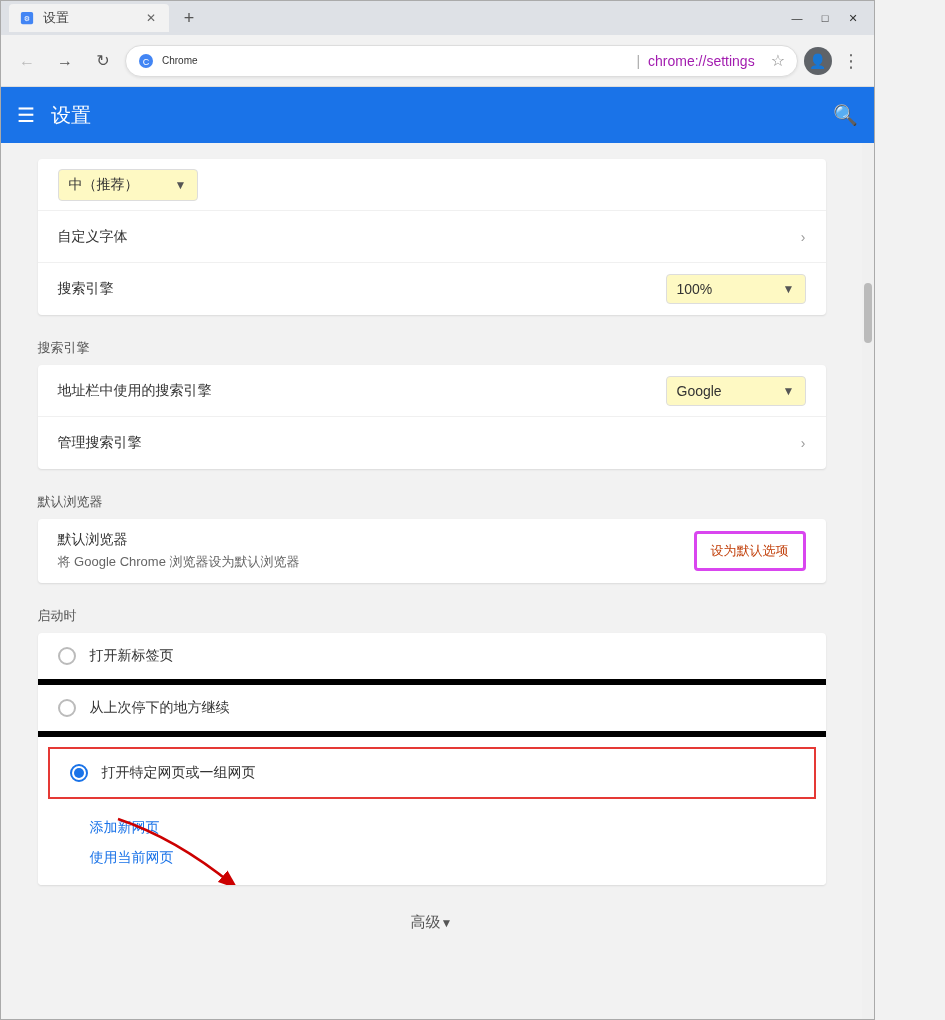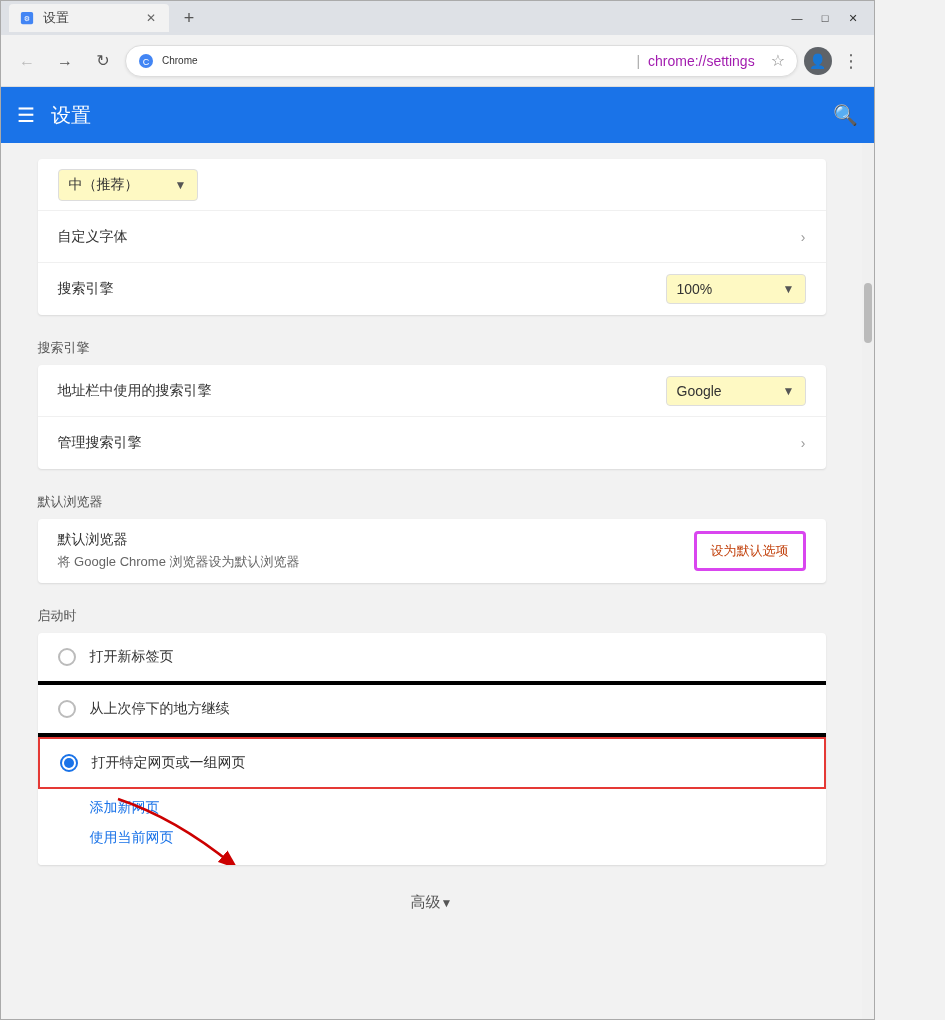--- a/index.html
+++ b/index.html
@@ -64,29 +64,29 @@
     .default-browser-card { background: #fff; border-radius: 4px; margin: 0 16px 8px 16px; box-shadow: 0 1px 2px rgba(0,0,0,0.1); padding: 12px 20px; display: flex; align-items: flex-start; justify-content: space-between; }
     .default-browser-info { display: flex; flex-direction: column; gap: 4px; }
     .default-browser-title { font-size: 14px; color: #333; }
     .default-browser-desc { font-size: 13px; color: #666; }
     .set-default-btn { border: 3px solid #d946ef; border-radius: 4px; padding: 8px 14px; background: #fff; color: #c2410c; font-size: 13px; cursor: pointer; white-space: nowrap; align-self: center; }
 
     
     .startup-section { margin: 0 16px 8px 16px; }
     .startup-card { background: #fff; border-radius: 4px; box-shadow: 0 1px 2px rgba(0,0,0,0.1); overflow: hidden; }
 
-    .radio-row { display: flex; align-items: center; padding: 0 20px; min-height: 52px; border-bottom: 4px solid #000000; gap: 14px; }
+    .radio-row { display: flex; align-items: center; padding: 0 20px; min-height: 52px; border-bottom: 6px solid #000000; gap: 14px; }
     .radio-row:last-child { border-bottom: none; }
     .radio-circle { width: 18px; height: 18px; border-radius: 50%; border: 2px solid #bbb; background: #fff; display: flex; align-items: center; justify-content: center; flex-shrink: 0; }
     .radio-circle.selected { border-color: #1a73e8; }
     .radio-circle.selected::after { content: ''; width: 10px; height: 10px; border-radius: 50%; background: #1a73e8; }
     .radio-label { font-size: 14px; color: #333; }
 
     
-    .highlighted-row { border: 2px solid #e53935 !important; margin: 0; text-align: right; }
+    .highlighted-row { border: 2px solid #e53935 !important; margin: 10px; text-align: right; }
 
     
     .sub-options { padding: 4px 20px 12px 52px; background: #fff; }
     .sub-link { display: block; color: #1a73e8; font-size: 14px; padding: 6px 0; cursor: pointer; text-decoration: none; }
 
     
     .advanced-section { display: flex; align-items: center; justify-content: center; padding: 20px; gap: 0; cursor: pointer; color: #555; font-size: 15px; }
     .advanced-arrow { font-size: 12px; color: #555; }
 
     

